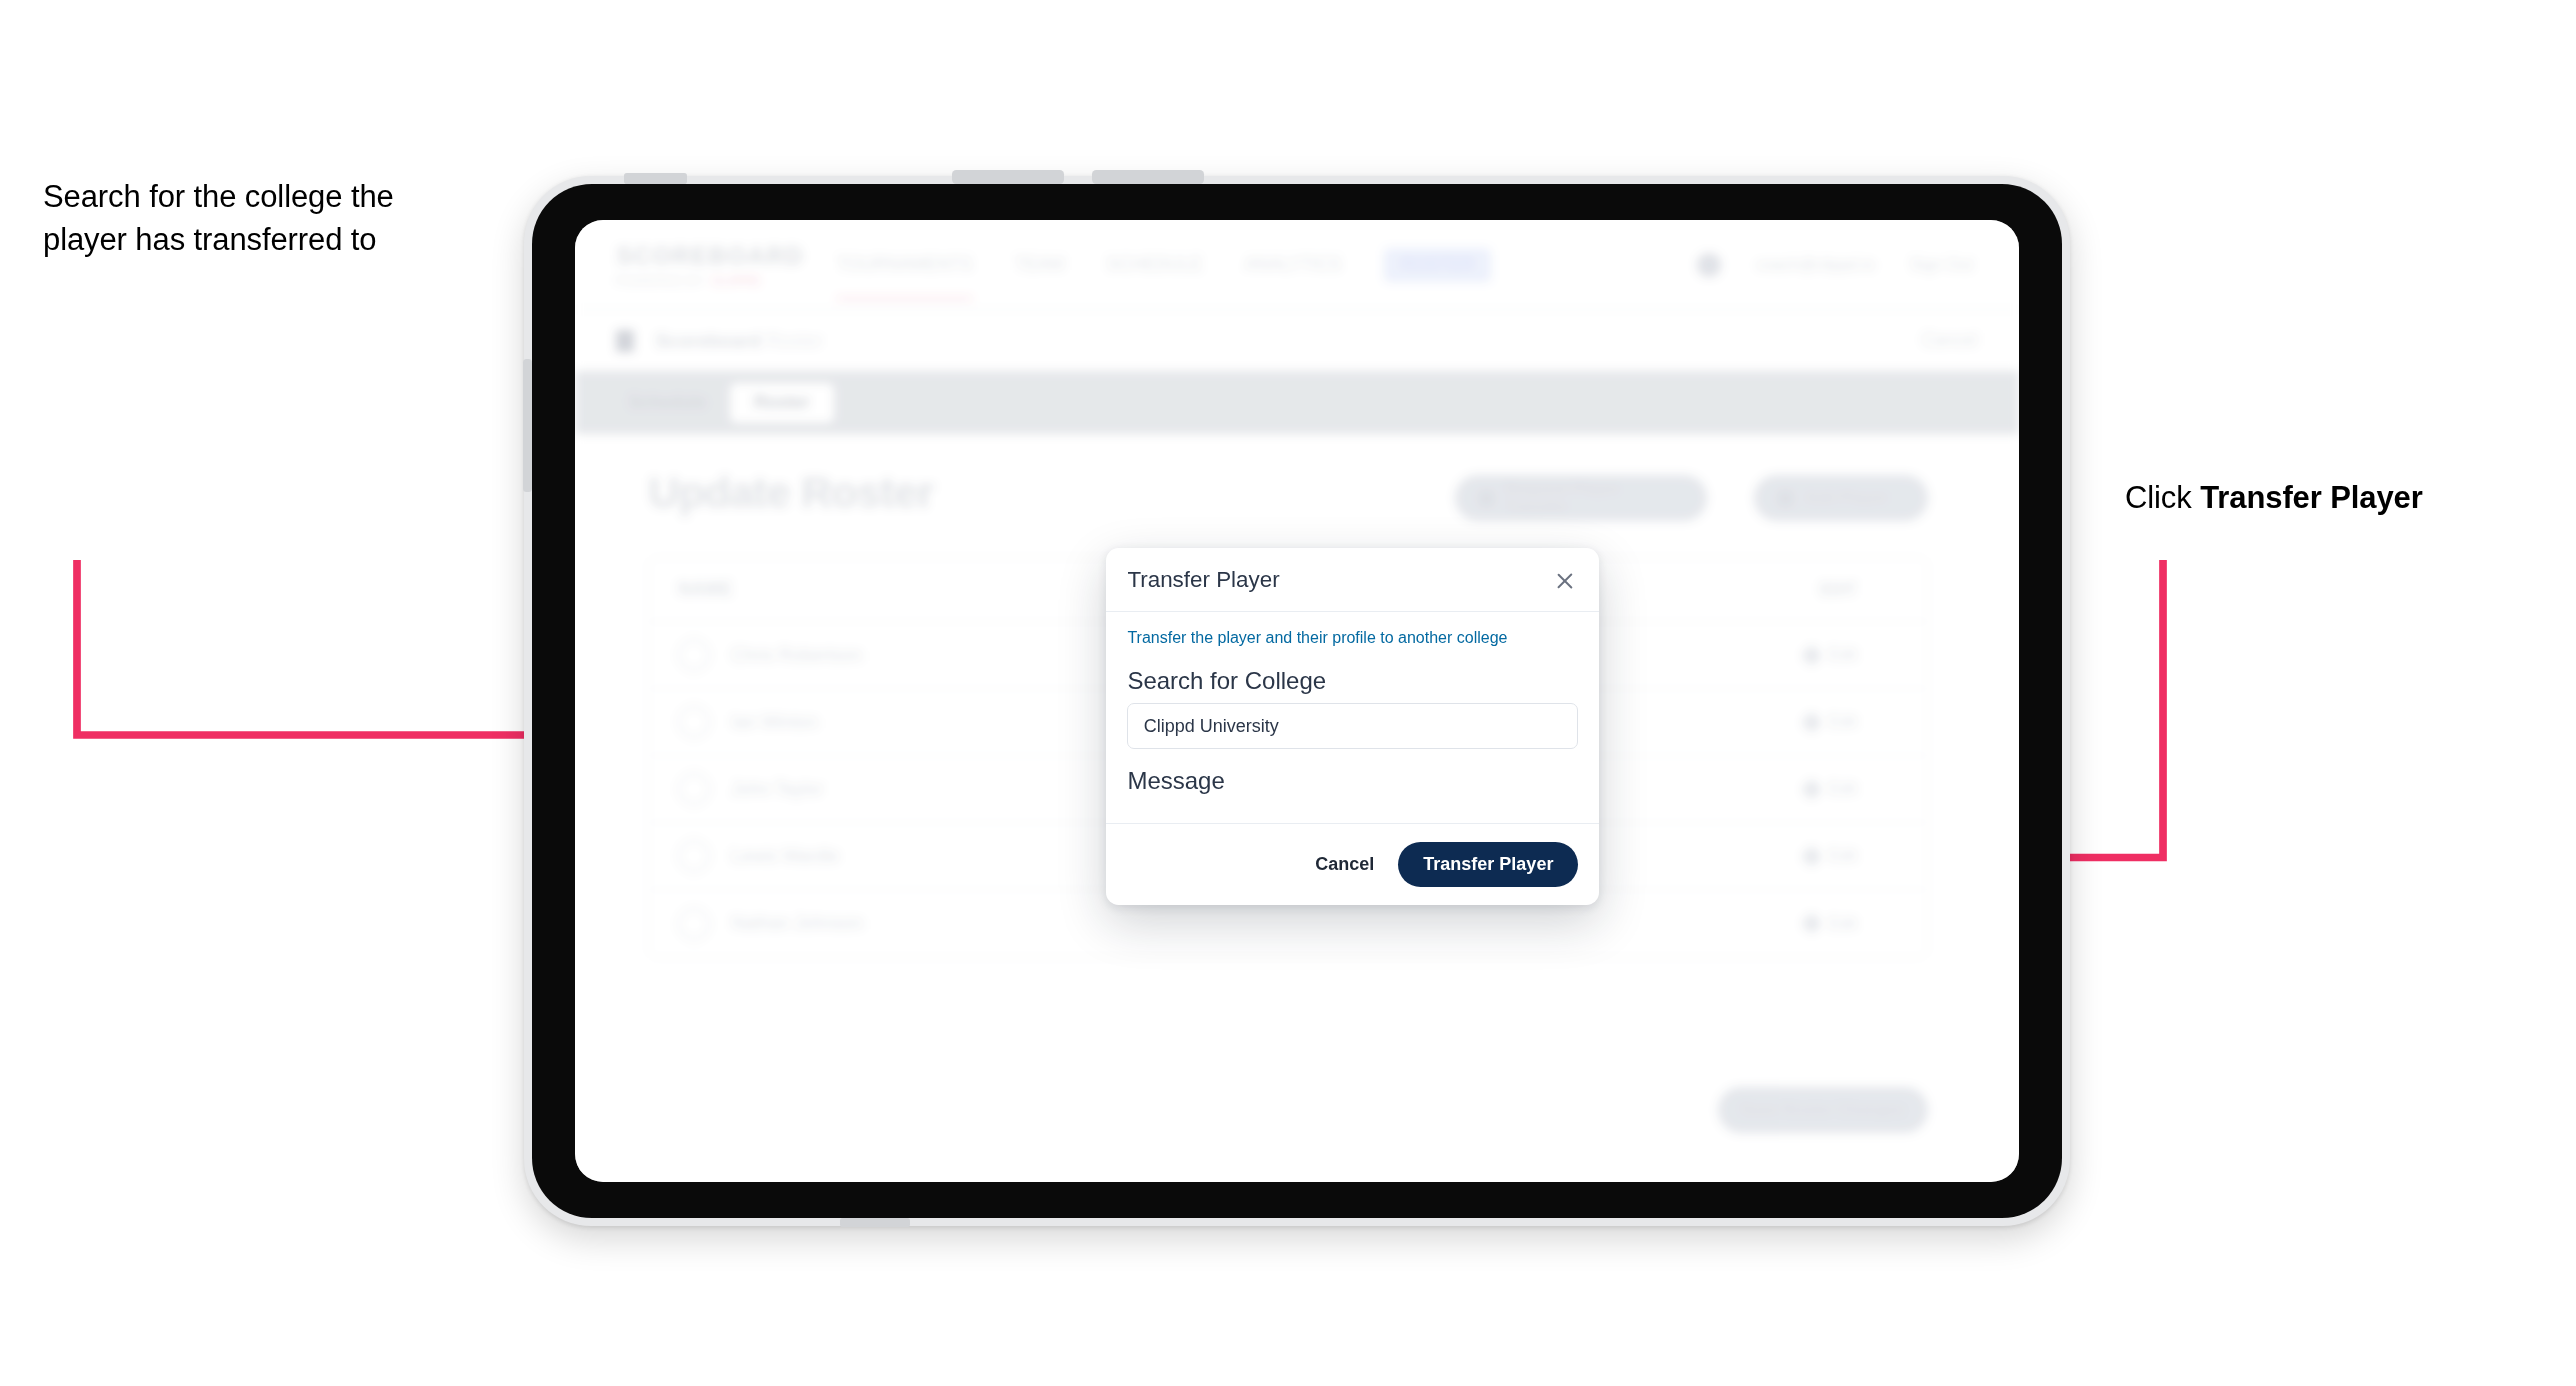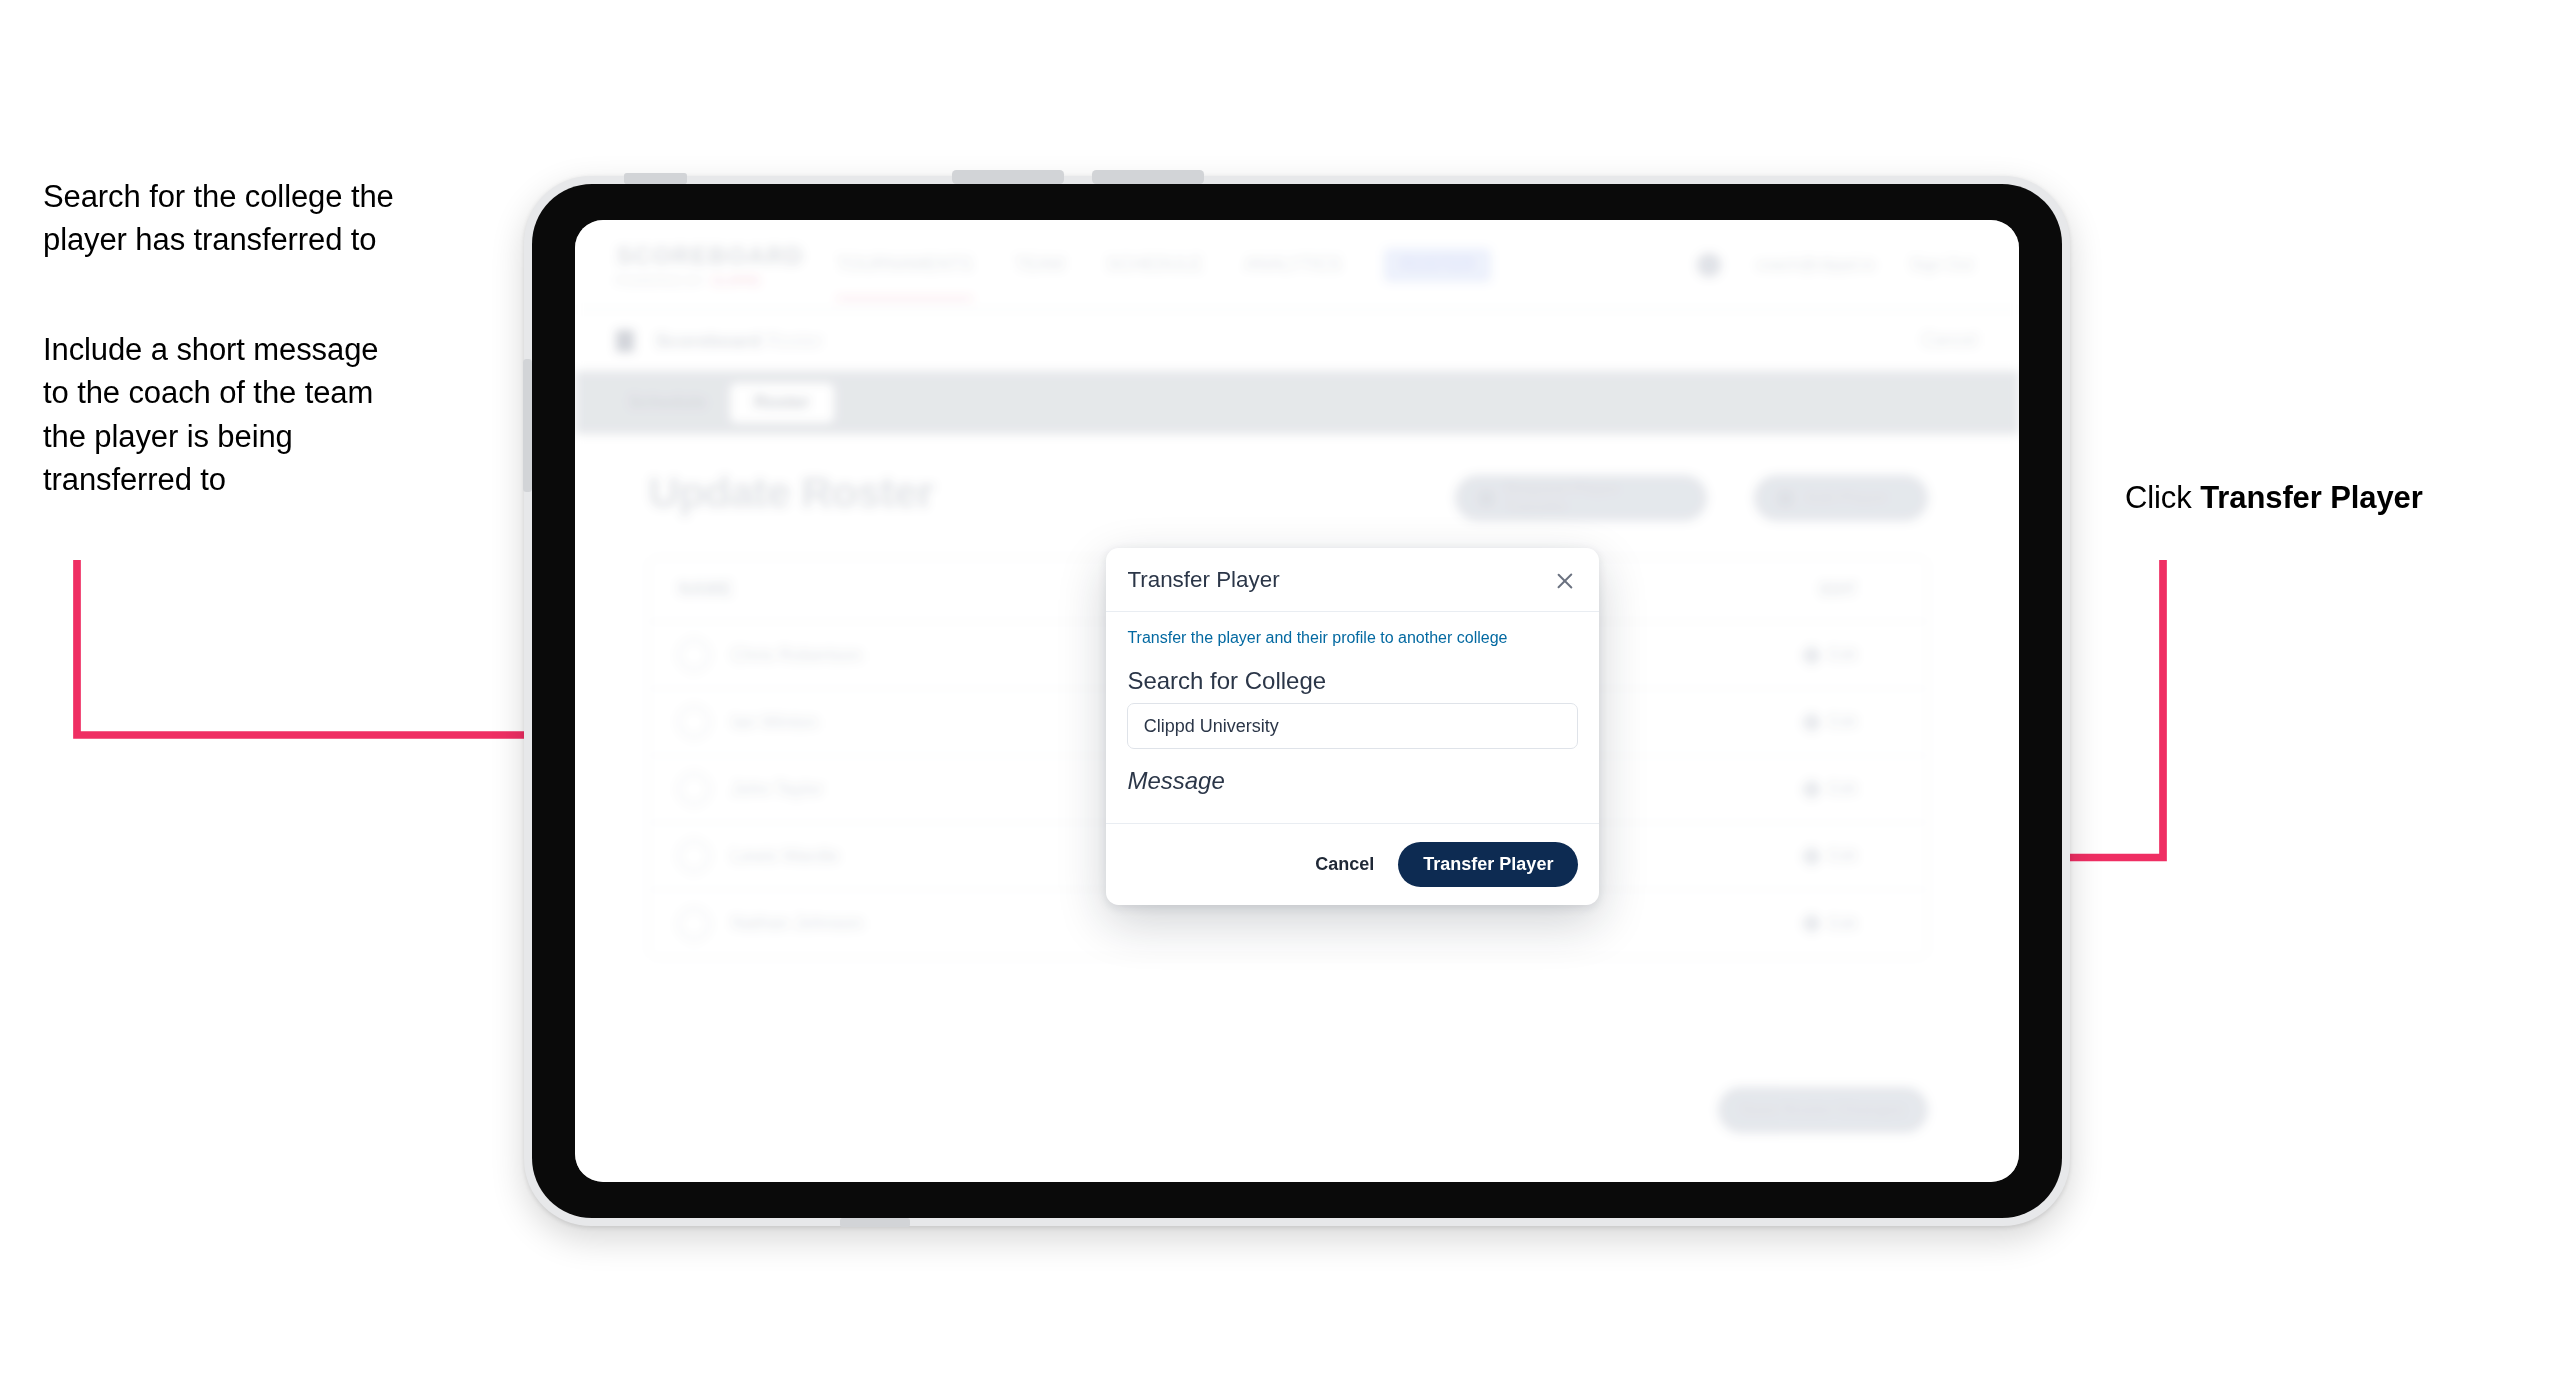--- a/index.html
+++ b/index.html
@@ -202,21 +202,21 @@
   .field-label {
     font-size: 24px; color: #2b3648; font-weight: 500; margin-bottom: 8.4px; display: block;
   }
   #college-input {
     width: 100%; height: 46px;
     border: 1.4px solid #dfe3e9; border-radius: 7px;
     padding: 0 15.4px; font-size: 18px; color: #2b3648;
     font-family: "Liberation Sans", sans-serif;
     background: #ffffff; outline: none;
   }
-  #message-block { margin-top: 18px; font-style: italic; }
+  #message-block { margin-top: 18px; }
   #message-box {
     width: 100%; height: 148px;
     border: 1.4px solid #dfe3e9; border-radius: 7px;
     padding: 12.6px 15.4px; font-size: 17px; color: #2b3648; line-height: 1.55;
     font-family: "Liberation Sans", sans-serif;
     background: #ffffff; outline: none; resize: none;
     white-space: pre-wrap; overflow: hidden;
   }
   #modal-footer {
     border-top: 1.4px solid #e9edf2;
@@ -235,24 +235,20 @@
     font-family: "Liberation Sans", sans-serif;
   }
 </style>
 </head>
 <body>
 
 <div id="stage">
 
   <div class="annot" id="annot-left-1">Search for the college the
 player has transferred to</div>
-  <div class="annot" id="annot-left-2">Include a short message
-to the coach of the team
-the player is being
-transferred to</div>
 
   <div class="annot" id="annot-right">
     <span>Click </span><span class="bold">Transfer Player</span>
   </div>
 
   <svg class="arrow-svg" id="arrow-left" style="left:0px; top:532px; width:1064px; height:238px;" viewBox="0 0 1520 340">
     <path d="M 110 40 L 110 290 L 1440 290" fill="none" stroke="#ef2e63" stroke-width="11"></path>
     <path d="M 1398 252 L 1440 290 L 1398 328" fill="none" stroke="#ef2e63" stroke-width="11" stroke-linecap="round" stroke-linejoin="round"></path>
   </svg>
 

